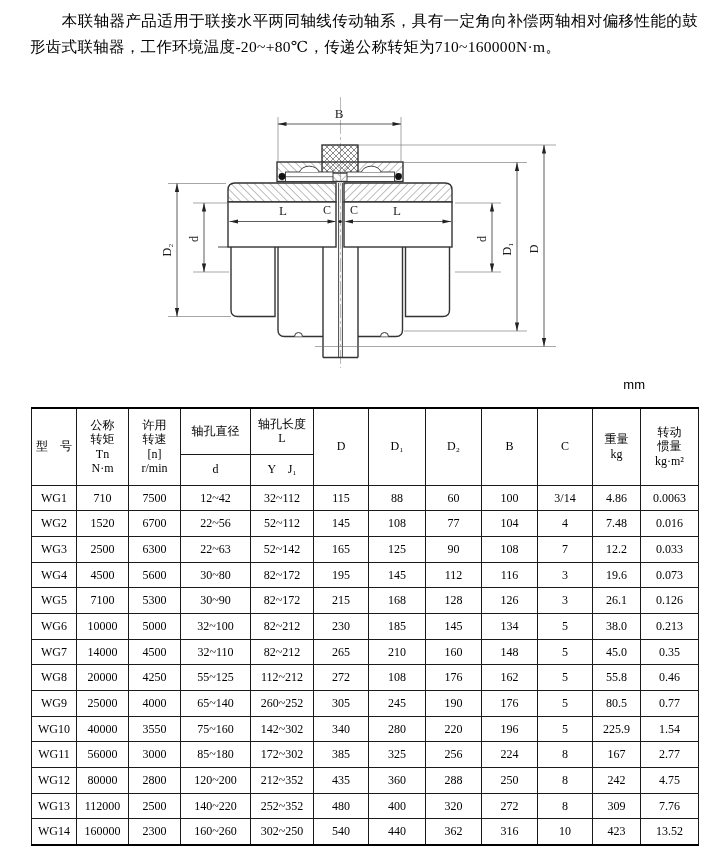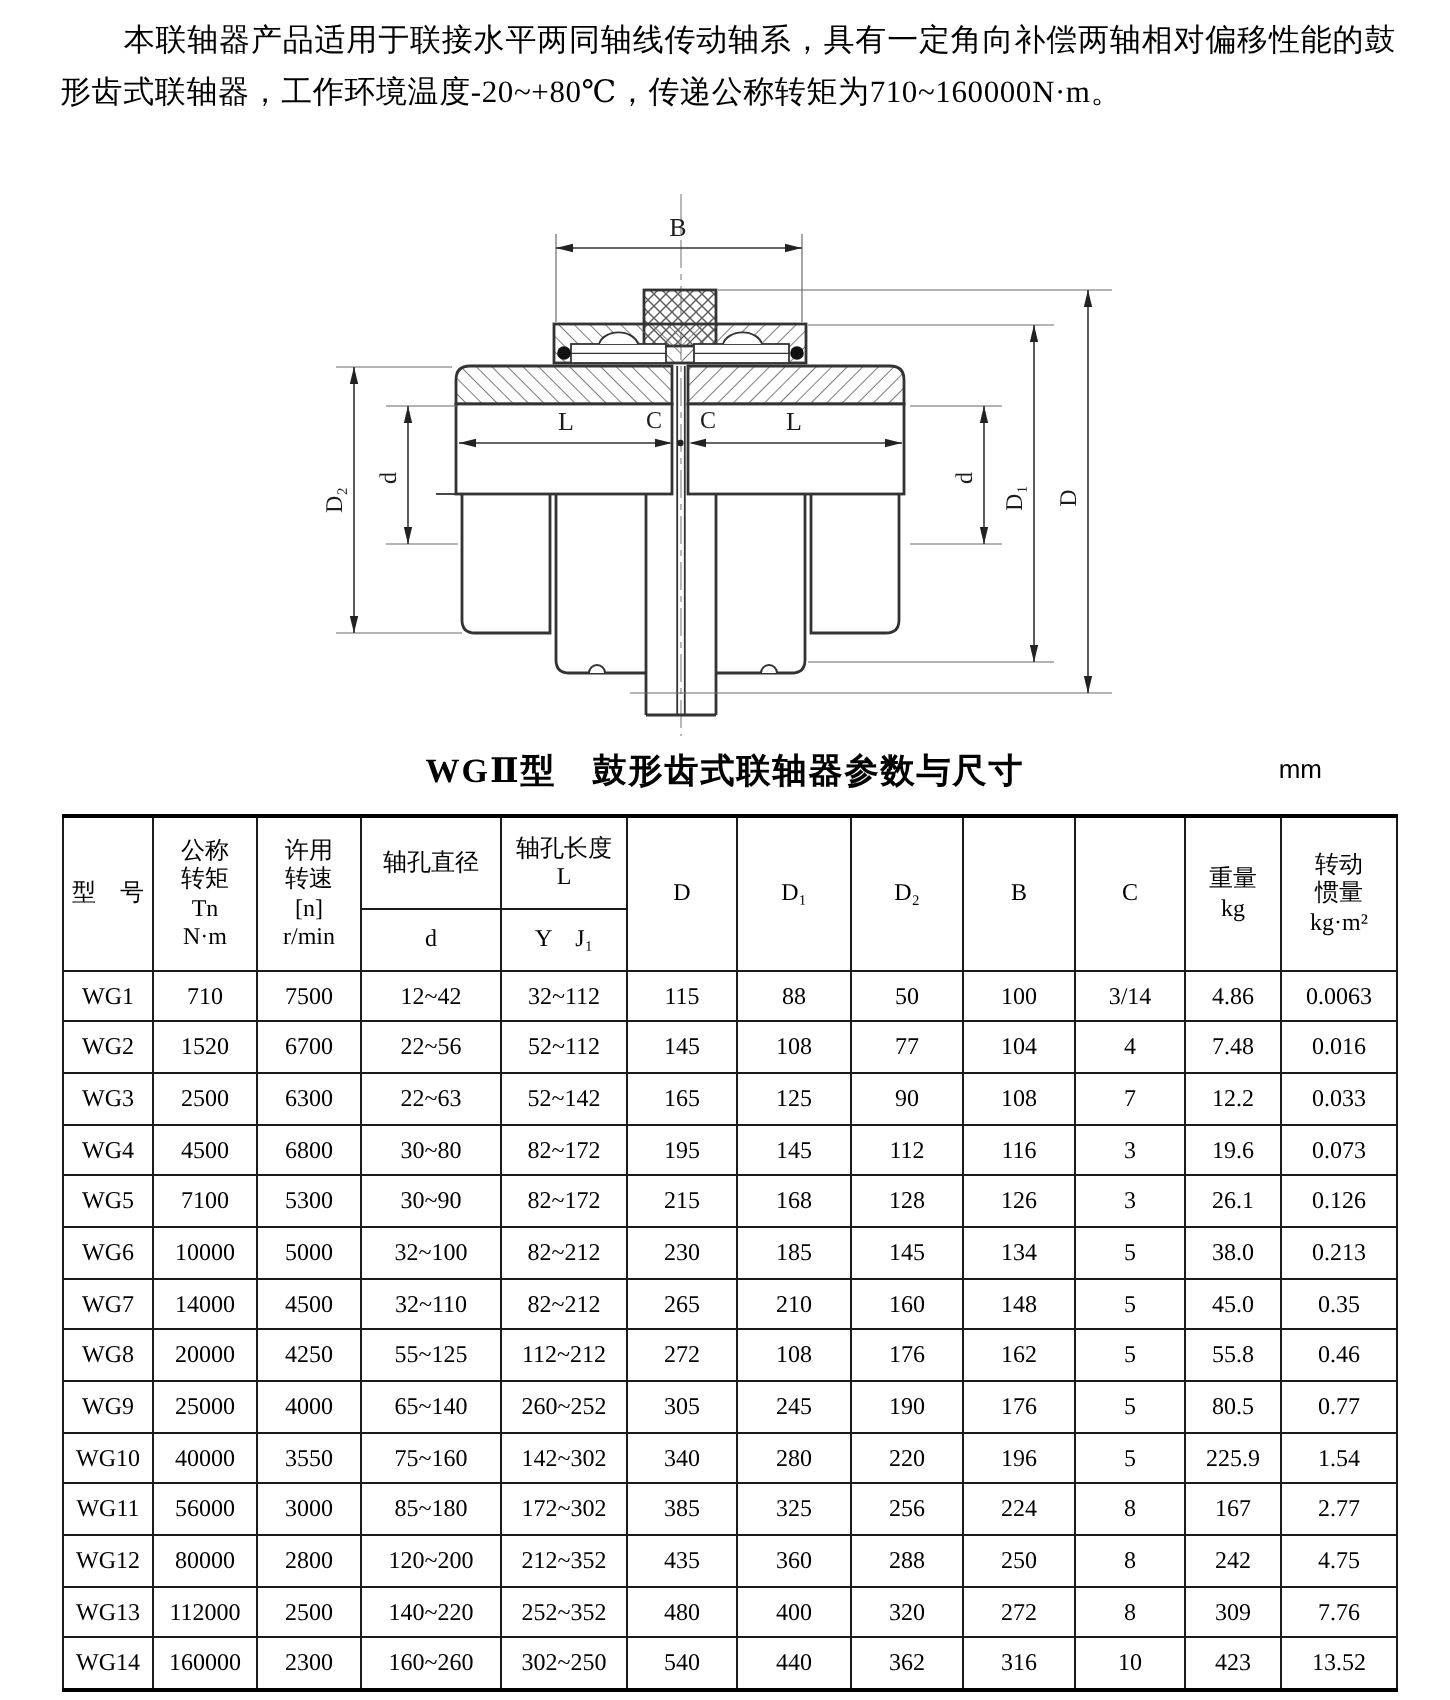--- a/index.html
+++ b/index.html
@@ -6,21 +6,21 @@
   .page{position:relative;width:725px;height:850px;background:#fff;overflow:hidden;
         font-family:"Liberation Serif","DejaVu Serif",serif;color:#000;text-decoration:underline;}
   .intro{position:absolute;left:30px;top:8px;width:668px;margin:0;
          font-size:15.5px;line-height:26px;text-align:justify;letter-spacing:.3px;}
   .figure{position:absolute;left:0;top:85px;width:725px;height:288px;}
   .figure svg{display:block;}
   .dimtxt{font-family:"Liberation Serif","DejaVu Serif",serif;fill:#1c1c1c;}
   .title-row{position:absolute;left:0;top:374px;width:725px;height:26px;}
   .tbl-title{position:absolute;left:0;width:100%;text-align:center;
              font-size:17px;font-weight:bold;letter-spacing:1px;}
-  .unit{position:absolute;right:64px;top:3px;font-size:13px;
+  .unit{position:absolute;right:80px;top:3px;font-size:13px;
         font-family:"Liberation Sans","DejaVu Sans",sans-serif;}
   table.params{position:absolute;left:31px;top:407px;width:667px;
         border-collapse:collapse;table-layout:fixed;
         border-top:2.5px solid #000;border-bottom:2.5px solid #000;
         border-left:1.5px solid #000;border-right:1.5px solid #000;}
   table.params th,table.params td{border:1px solid #1a1a1a;padding:0;
         text-align:center;vertical-align:middle;font-weight:normal;
         font-size:12px;white-space:pre-line;line-height:1.22;}
   table.params thead tr.h1{height:46px;}
   table.params thead tr.h2{height:31px;}
@@ -137,21 +137,20 @@
 
       <line x1="359" y1="145" x2="556" y2="145" stroke="#6b6b6b" stroke-width="0.6"></line>
       <line x1="544" y1="145" x2="544" y2="346.5" stroke="#333" stroke-width="0.8"></line>
       <polygon points="544,145 541.9,153.5 546.1,153.5" fill="#222"></polygon>
       <polygon points="544,346.5 541.9,338 546.1,338" fill="#222"></polygon>
       <text class="dimtxt" x="538" y="249" text-anchor="middle" font-size="12" transform="rotate(-90 538,249)">D</text>
     </svg>
   </div>
 
   <div class="title-row">
-    <span class="tbl-title">WGⅡ型　鼓形齿式联轴器参数与尺寸</span>
     <span class="unit">mm</span>
   </div>
 
   <table class="params">
     <colgroup>
       <col style="width:45px">
         <col style="width:52px">
         <col style="width:52px">
       <col style="width:70px">
         <col style="width:63px">
@@ -195,21 +194,21 @@
     </thead>
     <tbody>
         <tr>
           <td>WG1</td>
           <td>710</td>
           <td>7500</td>
           <td>12~42</td>
           <td>32~112</td>
           <td>115</td>
           <td>88</td>
-          <td>50</td>
+          <td>60</td>
           <td>100</td>
           <td>3/14</td>
           <td>4.86</td>
           <td>0.0063</td>
         </tr>
         <tr>
           <td>WG2</td>
           <td>1520</td>
           <td>6700</td>
           <td>22~56</td>
@@ -232,21 +231,21 @@
           <td>125</td>
           <td>90</td>
           <td>108</td>
           <td>7</td>
           <td>12.2</td>
           <td>0.033</td>
         </tr>
         <tr>
           <td>WG4</td>
           <td>4500</td>
-          <td>6800</td>
+          <td>5600</td>
           <td>30~80</td>
           <td>82~172</td>
           <td>195</td>
           <td>145</td>
           <td>112</td>
           <td>116</td>
           <td>3</td>
           <td>19.6</td>
           <td>0.073</td>
         </tr>

